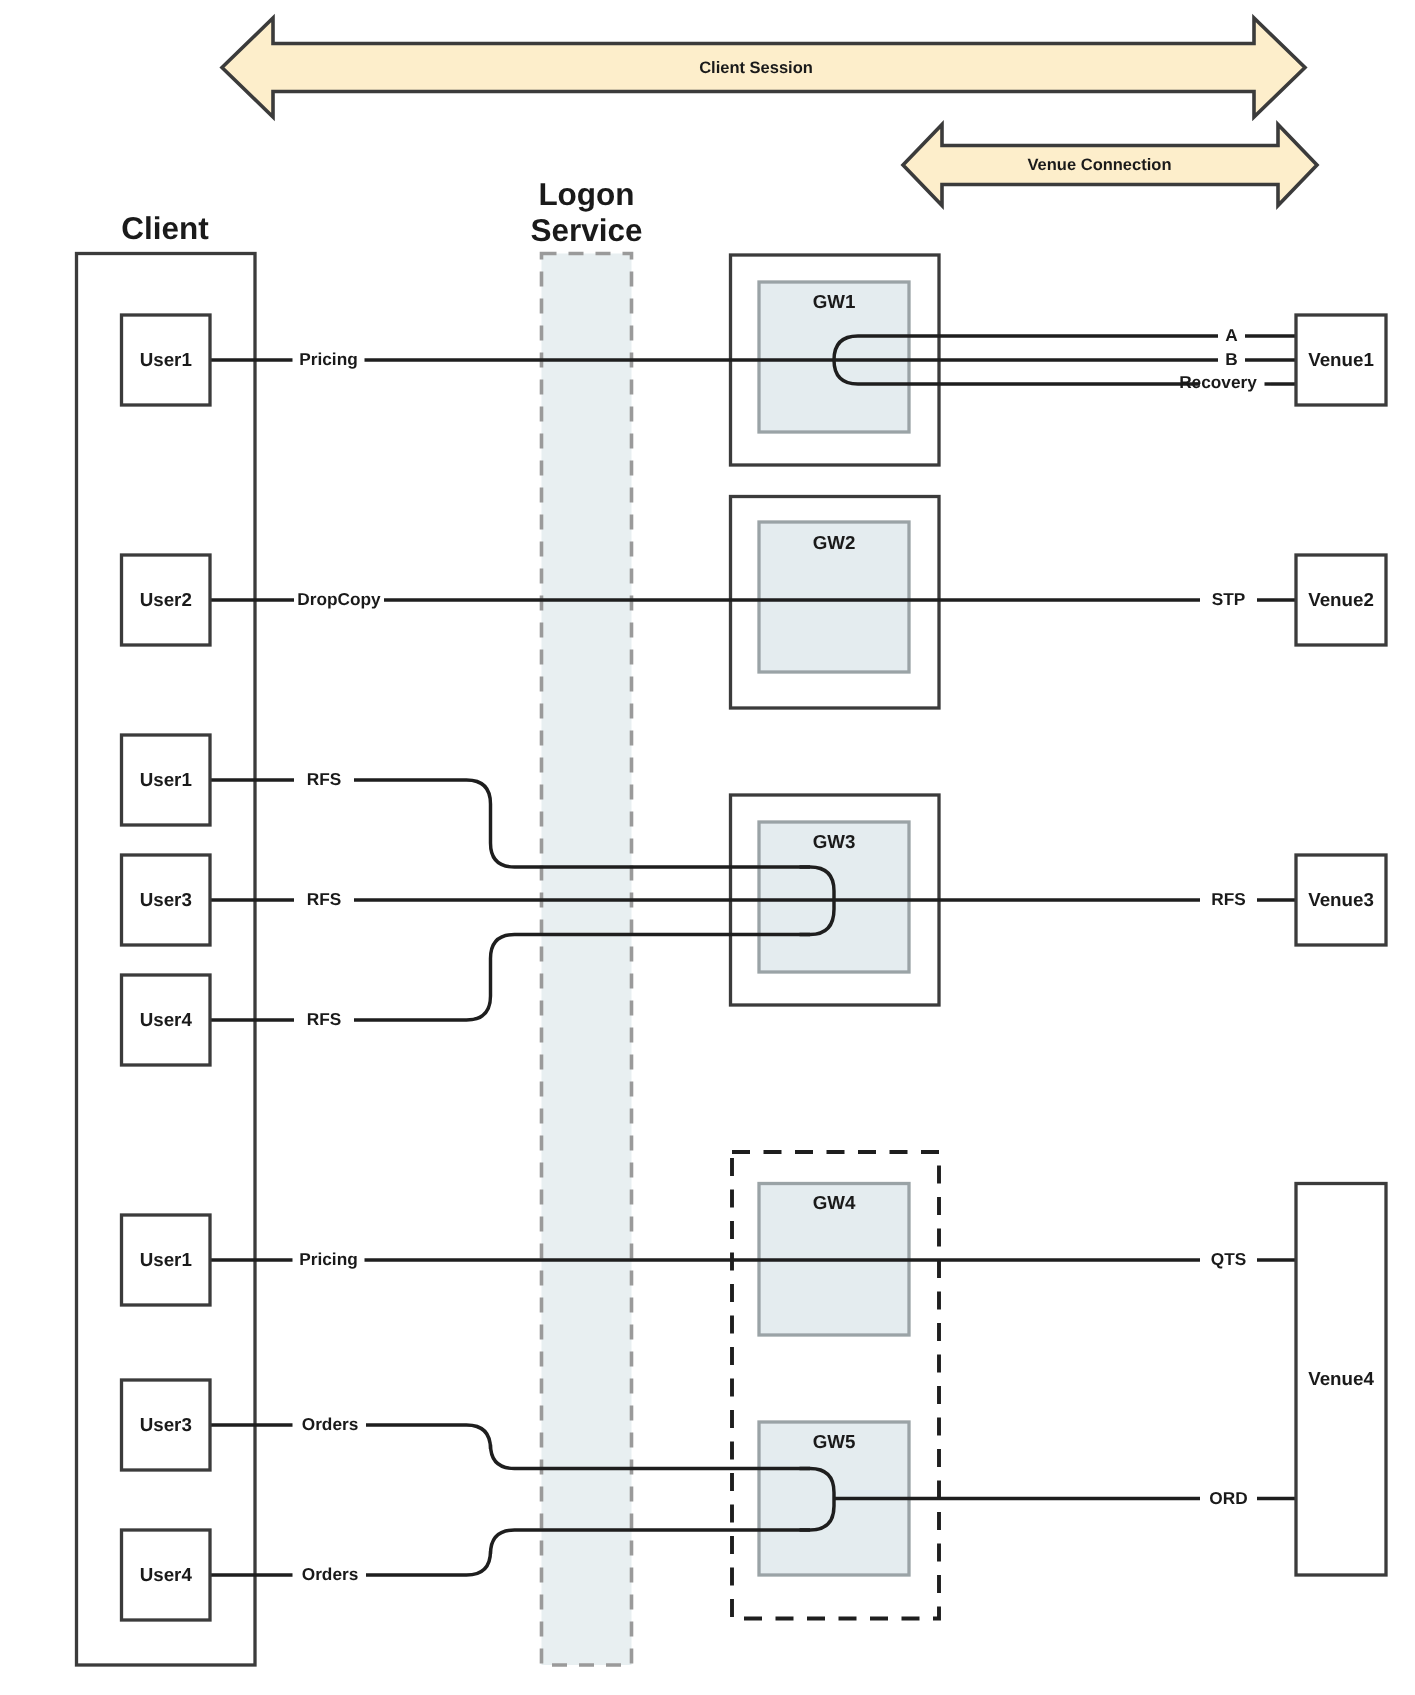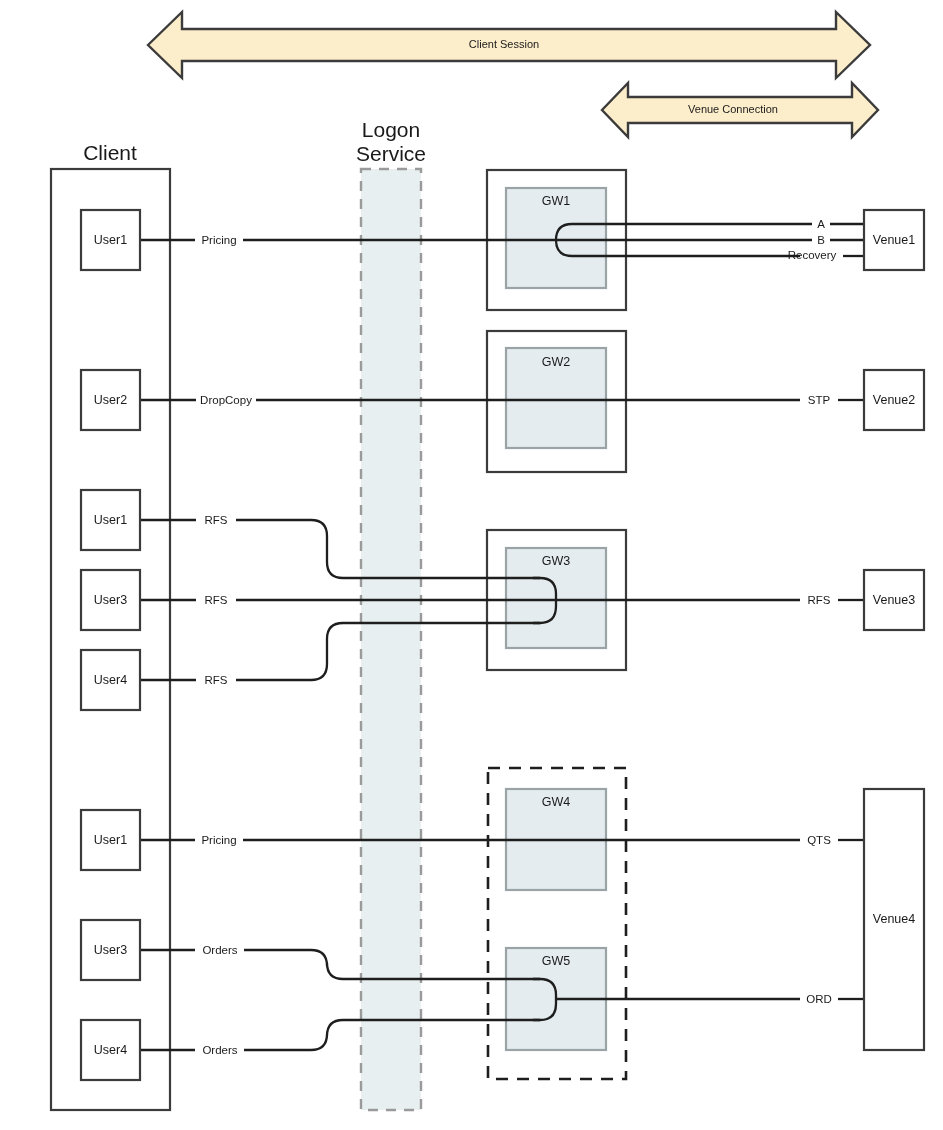--- a/index.html
+++ b/index.html
@@ -10,20 +10,21 @@
   body {
     width: 943px;
     height: 1130px;
     font-family: "Liberation Sans", sans-serif;
     overflow: hidden;
   }
   #diagram-root {
     position: relative;
     width: 943px;
     height: 1130px;
+    font-weight: bold;
   }
   svg#diagram {
     display: block;
     width: 943px;
     height: 1130px;
   }
   .box-stroke {
     fill: #ffffff;
     stroke: #3b3b3b;
     stroke-width: 2.2;

